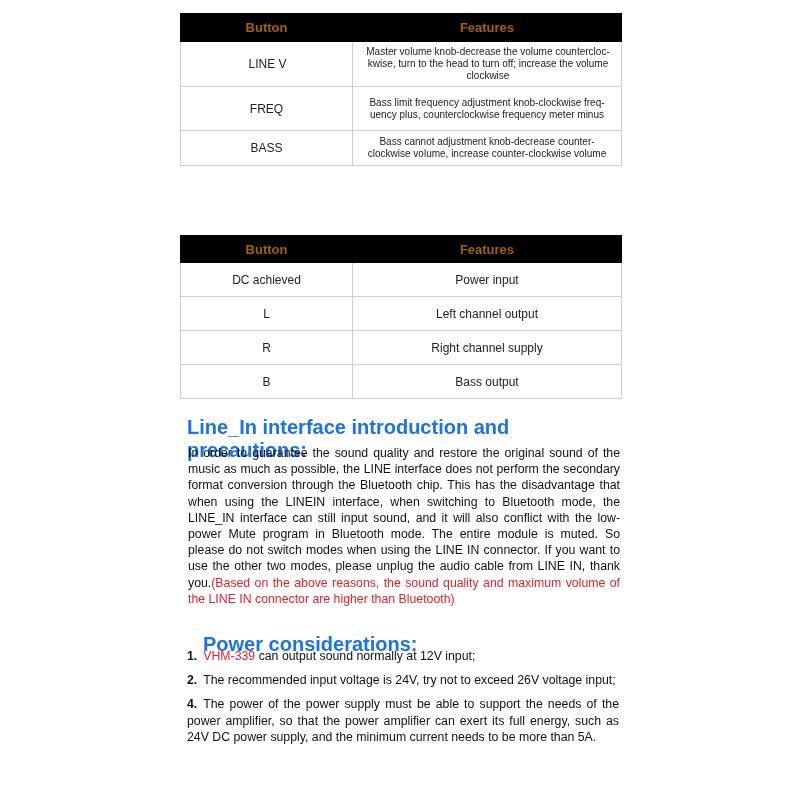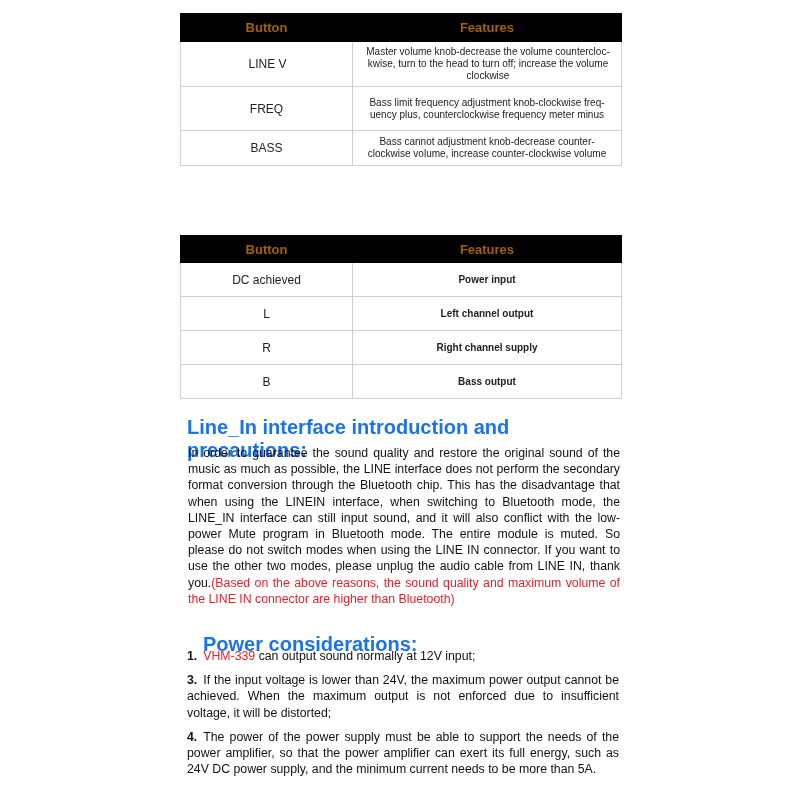--- a/index.html
+++ b/index.html
@@ -16,21 +16,21 @@
   #t1 { top: 13px; }
   #t1 th { height: 27px; }
   #t1 tr.r1 td { height: 44px; padding-left: 8px; }
   #t1 tr.r2 td { height: 43px; }
   #t1 tr.r3 td { height: 43px; }
   #t1 tr.r4 td { height: 34px; }
 
   #t2 { top: 235px; }
   #t2 th { height: 26px; }
   #t2 td { height: 33px; }
-  #t2 td.feat { font-size: 10px; font-weight: bold; }
+  #t2 td.feat { font-size: 12px; }
 
   .section { position: absolute; left: 187px; width: 432px; }
   .h-line { top: 416px; font-size: 20px; font-weight: bold; color: #1a73e8; margin: 0; }
   .p-line { top: 444px; font-size: 12.3px; line-height: 16.2px; margin: 1px; color: #111; text-align: justify; }
   .red { color: #e8202a; }
 
   .h-power { top: 617px; font-size: 20px; font-weight: bold; color: #1a73e8; margin: 16px; }
   .plist { top: 648px; margin: 0; padding: 0; list-style: none; font-size: 12.3px; color: #111; }
   .plist li { line-height: 16.2px; margin-bottom: 8px; text-align: justify; }
   .plist li .num { font-weight: bold; margin-right: 6px; }
@@ -95,15 +95,15 @@
     </tr>
   </tbody>
 </table>
 
 <h2 class="section h-line">Line_In interface introduction and precautions:</h2>
 <p class="section p-line"><span>In order to guarantee the sound quality and restore the original sound of the music as much as possible, the LINE interface does not perform the secondary format conversion through the Bluetooth chip. This has the disadvantage that when using the LINEIN interface, when switching to Bluetooth mode, the LINE_IN interface can still input sound, and it will also conflict with the low-power Mute program in Bluetooth mode. The entire module is muted. So please do not switch modes when using the LINE IN connector. If you want to use the other two modes, please unplug the audio cable from LINE IN, thank you.</span><span class="red">(Based on the above reasons, the sound quality and maximum volume of the LINE IN connector are higher than Bluetooth)</span></p>
 
 <h2 class="section h-power">Power considerations:</h2>
 <ol class="section plist">
   <li><span class="num">1.</span><span class="red">VHM-339</span><span> can output sound normally at 12V input;</span></li>
-  <li><span class="num">3.</span><span>If the input voltage is lower than 24V, the maximum power output cannot be achieved. When the maximum output is not enforced due to insufficient voltage, it will be distorted;</span></li>
+  <li><span class="num">2.</span><span>The recommended input voltage is 24V, try not to exceed 26V voltage input;</span></li>
   <li><span class="num">4.</span><span>The power of the power supply must be able to support the needs of the power amplifier, so that the power amplifier can exert its full energy, such as 24V DC power supply, and the minimum current needs to be more than 5A.</span></li>
 </ol>
 
 </body></html>

